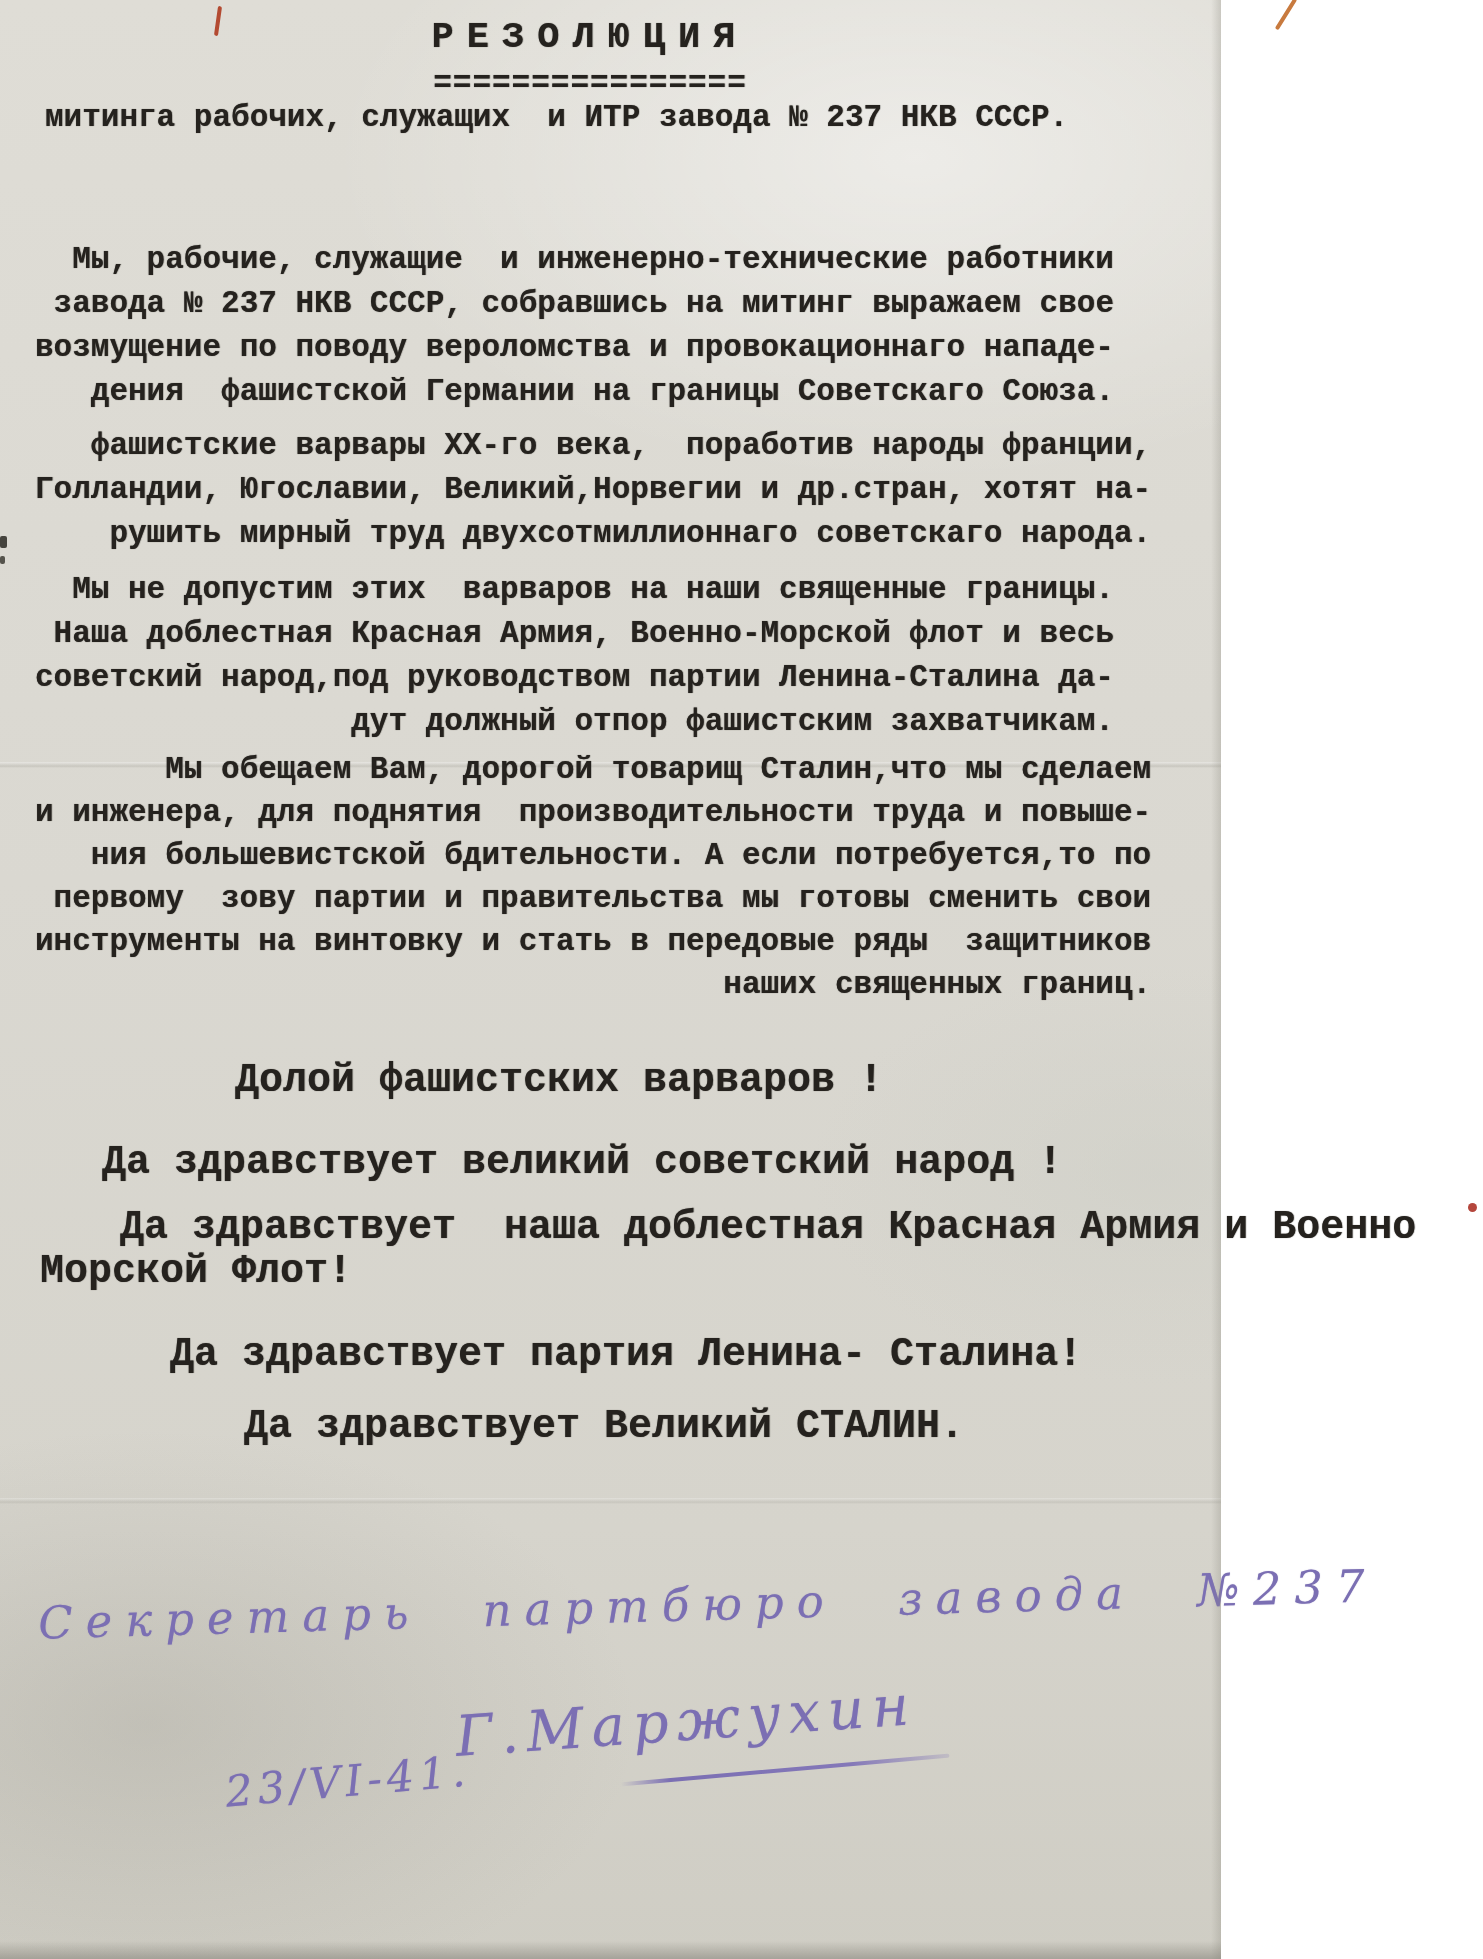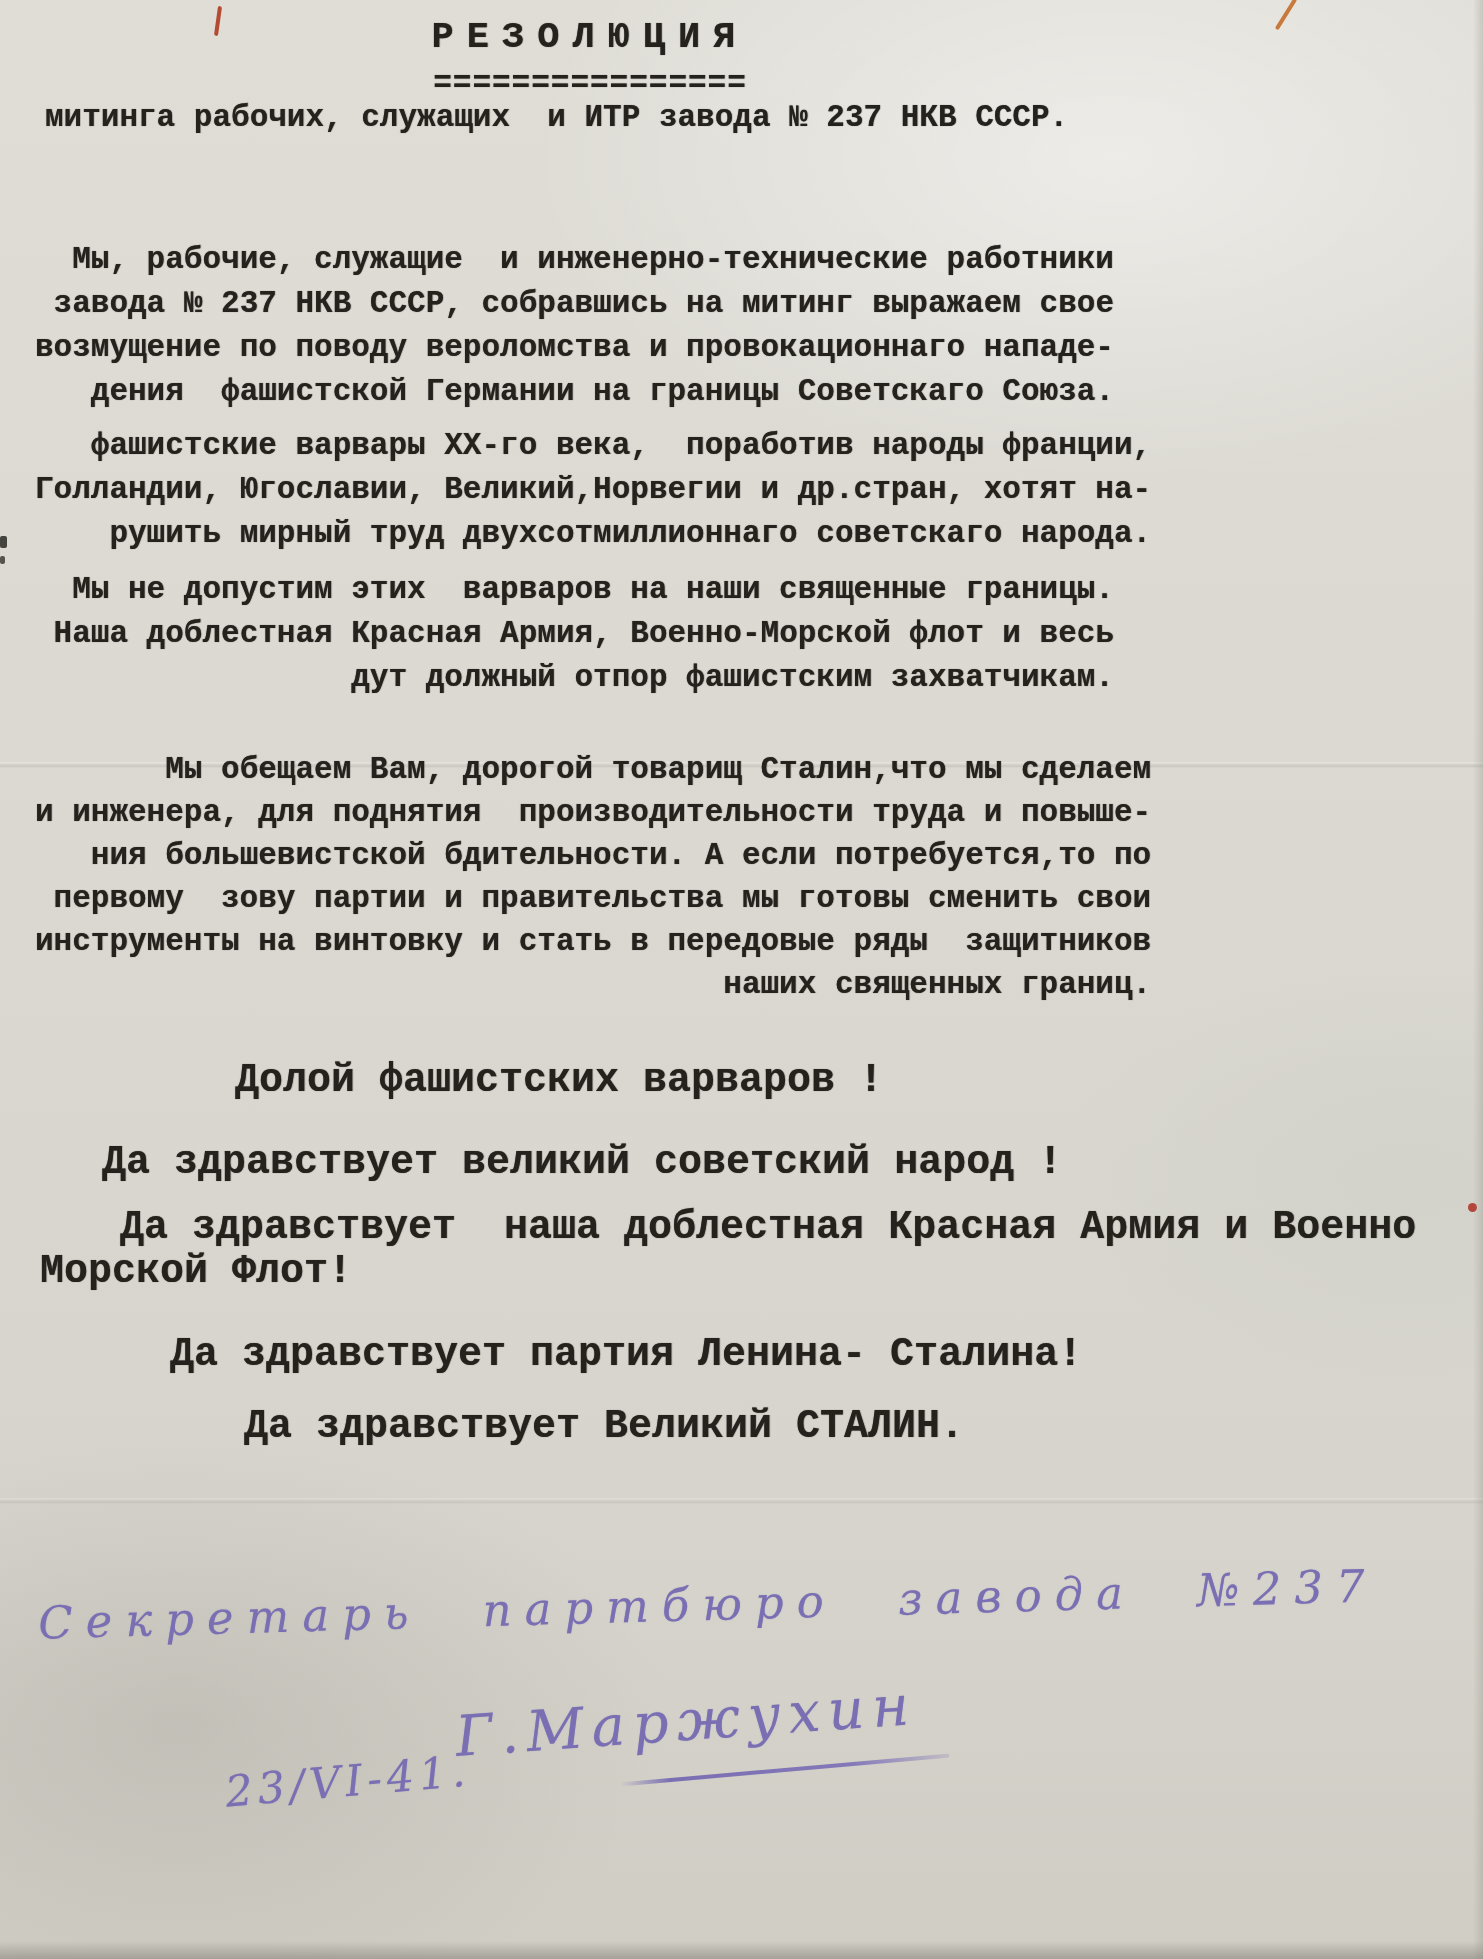--- a/index.html
+++ b/index.html
@@ -4,21 +4,21 @@
 <style>
   html, body {
     margin: 0;
     padding: 0;
     width: 1483px;
     height: 1959px;
     overflow: hidden;
   }
   .page {
     position: relative;
-    width: 1483px;
+    width: 1221px;
     height: 1959px;
     background:
       radial-gradient(ellipse 900px 500px at 75% 8%, rgba(255,255,255,0.45), transparent 65%),
       radial-gradient(ellipse 700px 420px at 12% 88%, rgba(150,148,138,0.28), transparent 70%),
       radial-gradient(ellipse 500px 300px at 95% 60%, rgba(205,206,198,0.5), transparent 70%),
       linear-gradient(180deg, #dfddd6 0%, #dad8d1 45%, #d6d4cc 78%, #cfcdc4 100%);
     font-family: "Liberation Mono", "DejaVu Sans Mono", monospace;
     color: #25221e;
   }
   
@@ -153,20 +153,21 @@
 
   <div class="para para-2">
     <div class="ln"> фашистские варвары ХХ-го века,  поработив народы франции,</div>
     <div class="ln">Голландии, Югославии, Великий,Норвегии и др.стран, хотят на-</div>
     <div class="ln">рушить мирный труд двухсотмиллионнаго советскаго народа.</div>
   </div>
 
   <div class="para para-3">
     <div class="ln">  Мы не допустим этих  варваров на наши священные границы.</div>
     <div class="ln">Наша доблестная Красная Армия, Военно-Морской флот и весь</div>
+    <div class="ln">советский народ,под руководством партии Ленина-Сталина да-</div>
     <div class="ln">дут должный отпор фашистским захватчикам.</div>
   </div>
 
   <div class="para para-4">
     <div class="ln">  Мы обещаем Вам, дорогой товарищ Сталин,что мы сделаем</div>
     <div class="ln">и инженера, для поднятия  производительности труда и повыше-</div>
     <div class="ln">ния большевистской бдительности. А если потребуется,то по</div>
     <div class="ln">первому  зову партии и правительства мы готовы сменить свои</div>
     <div class="ln">инструменты на винтовку и стать в передовые ряды  защитников</div>
     <div class="ln">наших священных границ.</div>

